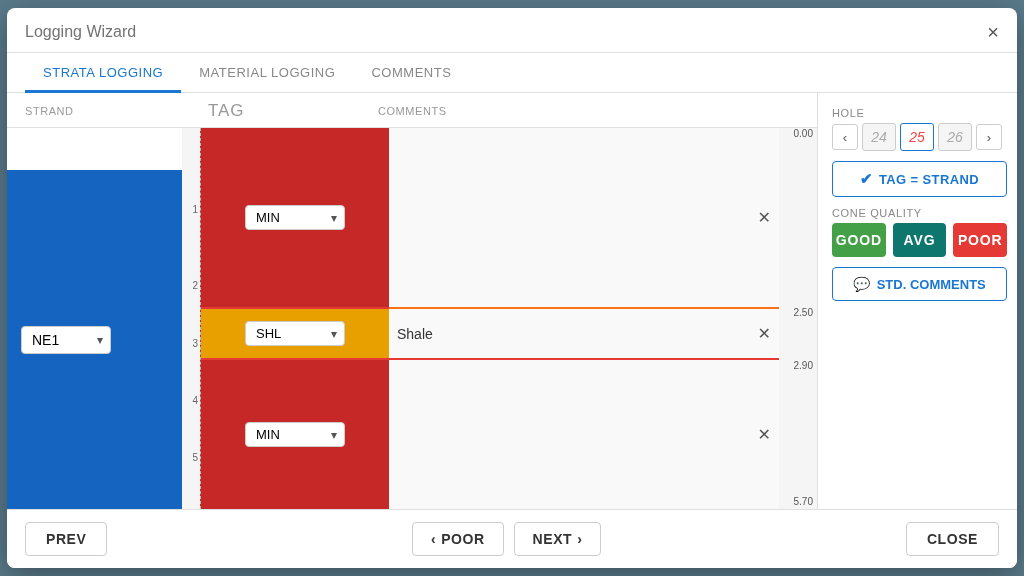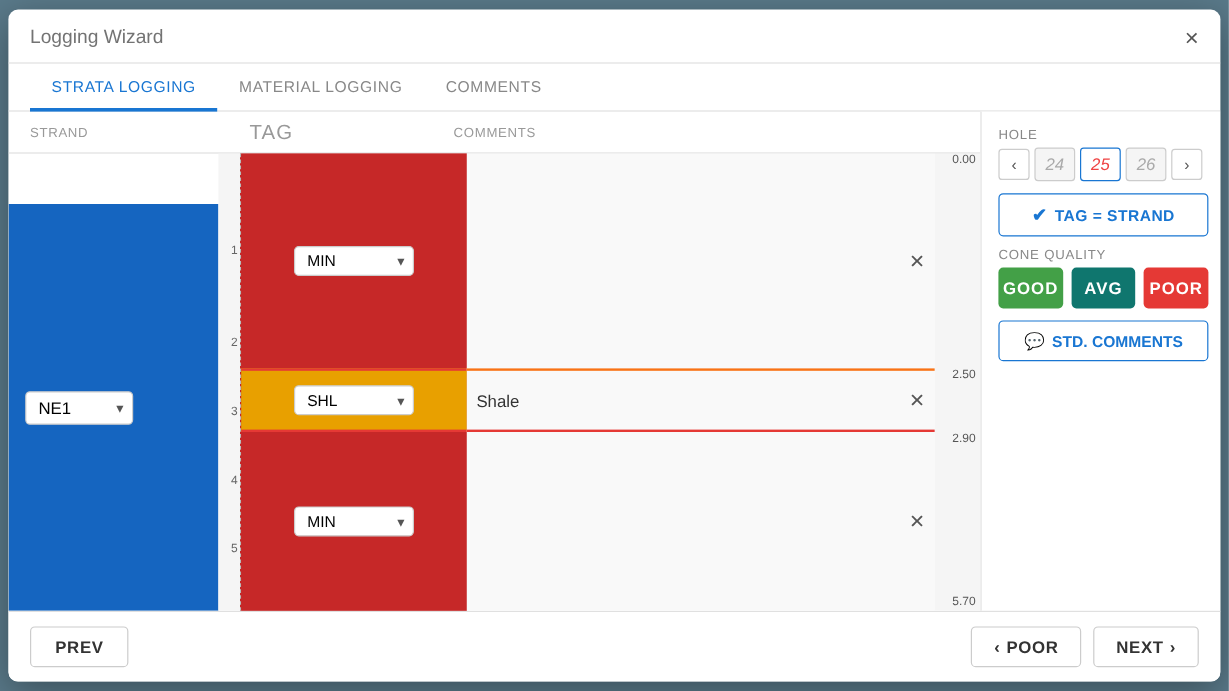--- a/index.html
+++ b/index.html
@@ -482,14 +482,15 @@
     <div class="footer-nav">
       <button class="nav-btn">
         <span>‹</span>
         <span>POOR</span>
       </button>
       <button class="nav-btn">
         <span>NEXT</span>
         <span>›</span>
       </button>
     </div>
+    <button class="footer-btn">CLOSE</button>
   </div>
 </div>
 
 </body></html>

